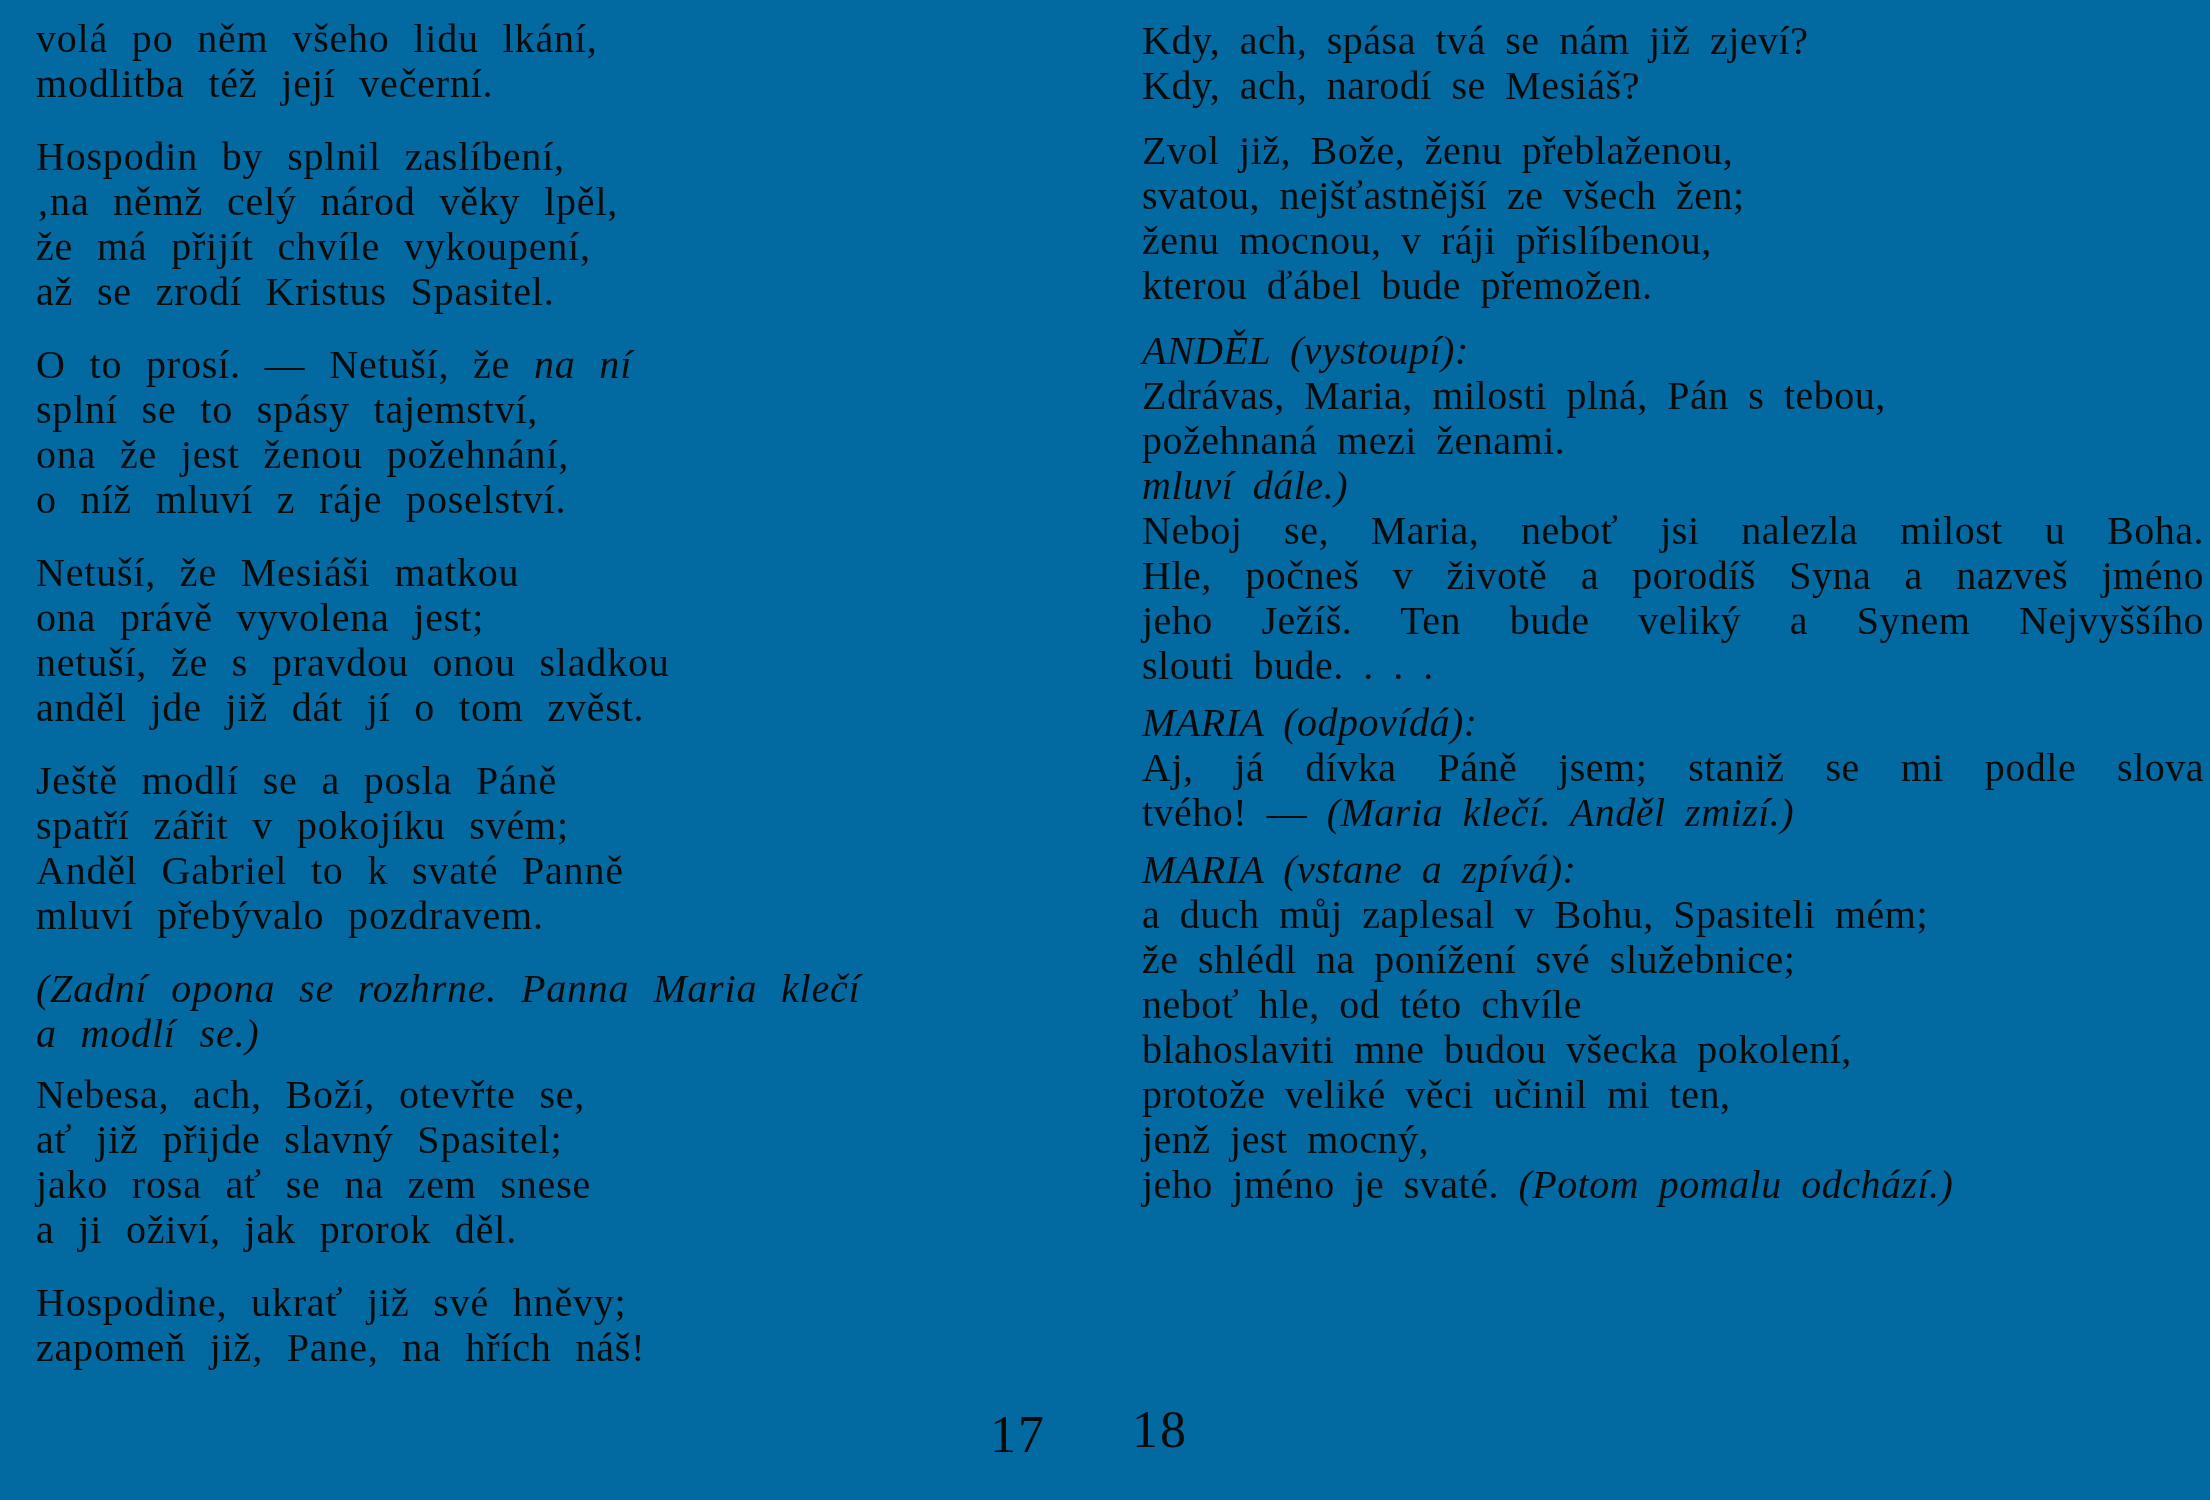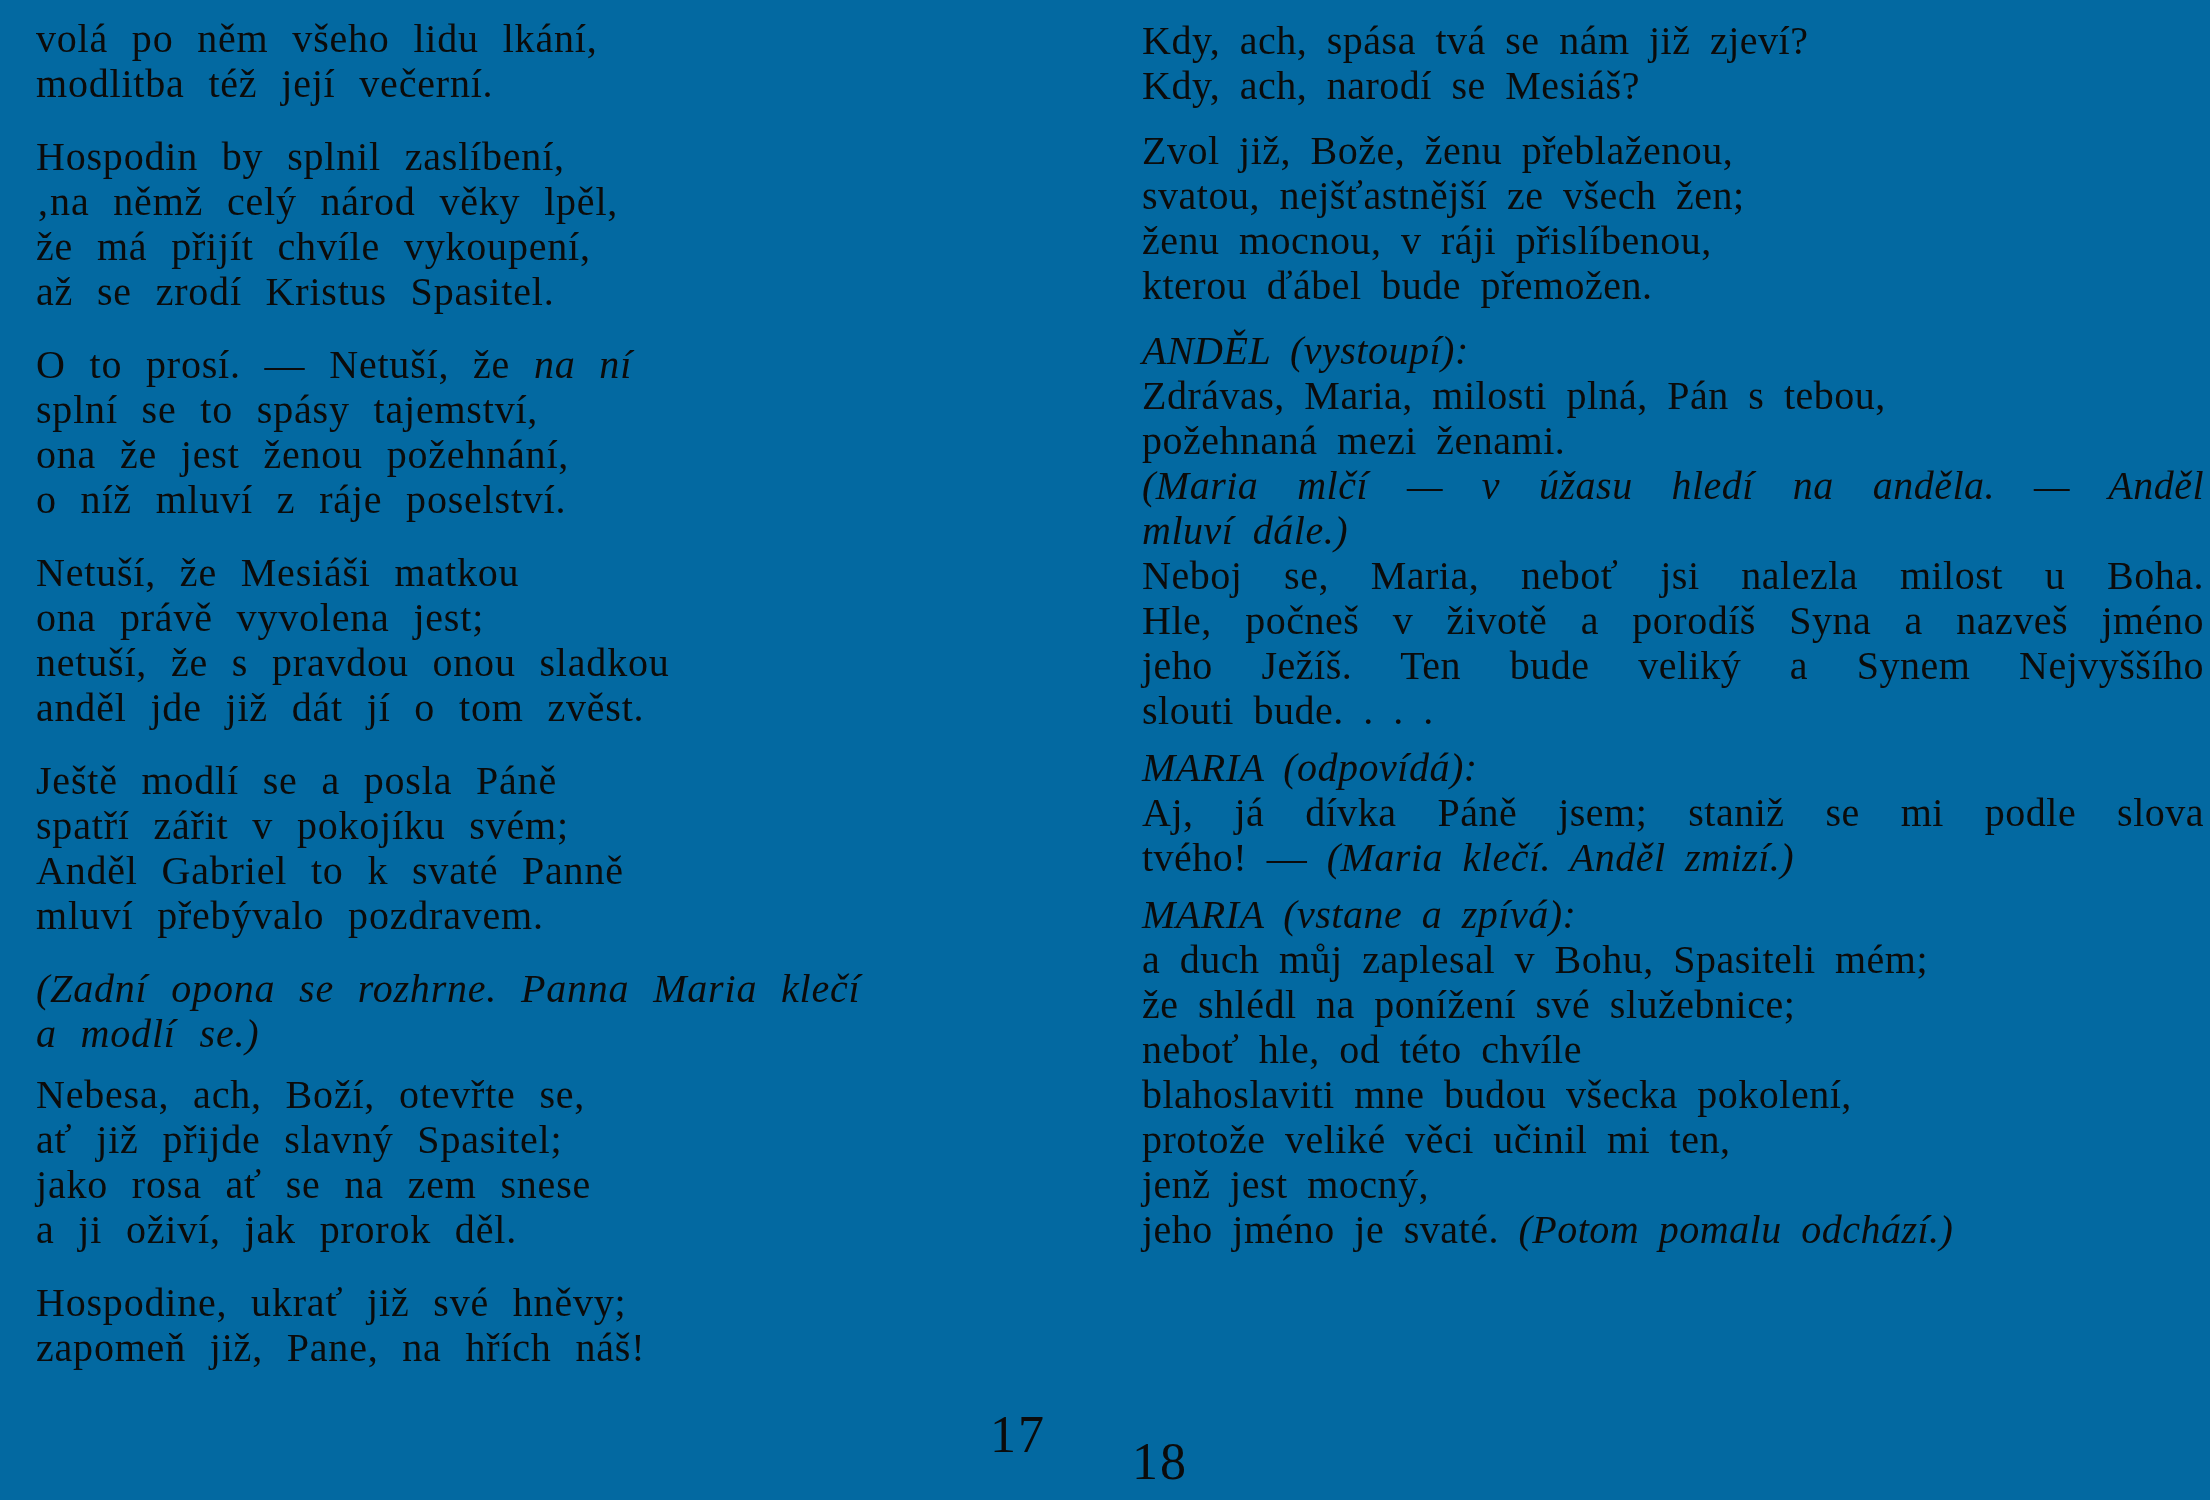--- a/index.html
+++ b/index.html
@@ -61,21 +61,21 @@
     text-align-last: justify;
   }
   .pagenum {
     position: absolute;
     font-size: 52px;
     font-weight: normal;
     letter-spacing: 2px;
     text-align: center;
   }
   .pn-left  { left: 990px;  top: 1405px; }
-  .pn-right { left: 1132px; top: 1400px; margin-top: 32px; }
+  .pn-right { left: 1132px; top: 1400px; }
 </style>
 </head>
 <body>
 
 <div class="page">
 
   <div class="col col-left">
 
     <div class="stanza">
       <div class="line">volá po něm všeho lidu lkání,</div>
@@ -141,21 +141,20 @@
       <div class="line">svatou, nejšťastnější ze všech žen;</div>
       <div class="line">ženu mocnou, v ráji přislíbenou,</div>
       <div class="line">kterou ďábel bude přemožen.</div>
     </div>
 
     <div class="dlg">
       <div class="line heading">ANDĚL (vystoupí):</div>
       <div class="body">
         <div class="line">Zdrávas, Maria, milosti plná, Pán s tebou,</div>
         <div class="line">požehnaná mezi ženami.</div>
-        <div class="line it j">(Maria mlčí — v úžasu hledí na anděla. — Anděl</div>
         <div class="line it">mluví dále.)</div>
         <div class="line j">Neboj se, Maria, neboť jsi nalezla milost u Boha.</div>
         <div class="line j">Hle, počneš v životě a porodíš Syna a nazveš jméno</div>
         <div class="line j">jeho Ježíš. Ten bude veliký a Synem Nejvyššího</div>
         <div class="line">slouti bude. . . .</div>
       </div>
     </div>
 
     <div class="dlg">
       <div class="line heading">MARIA (odpovídá):</div>

